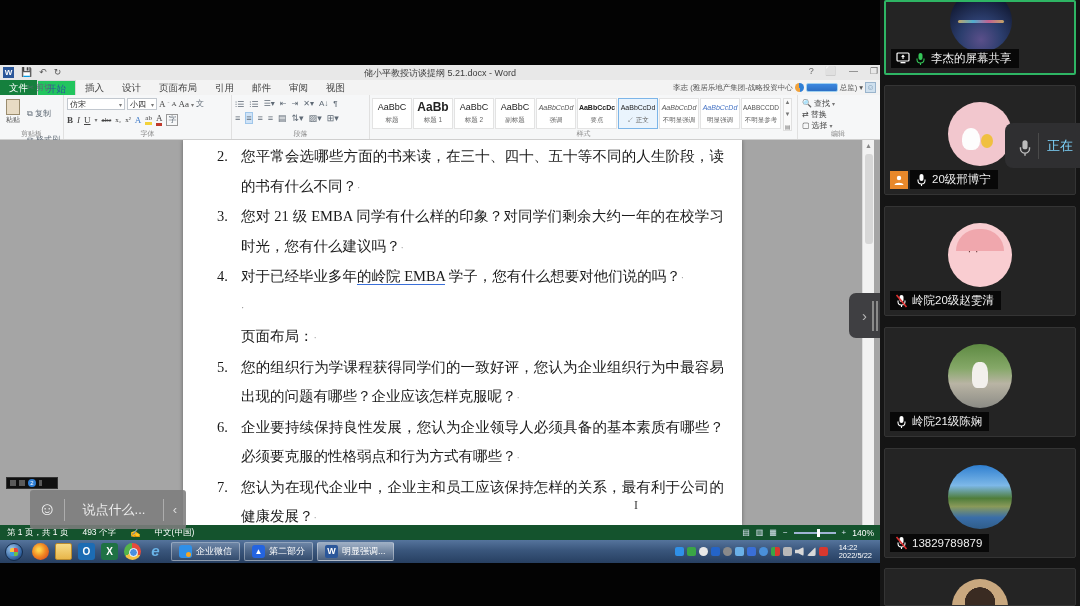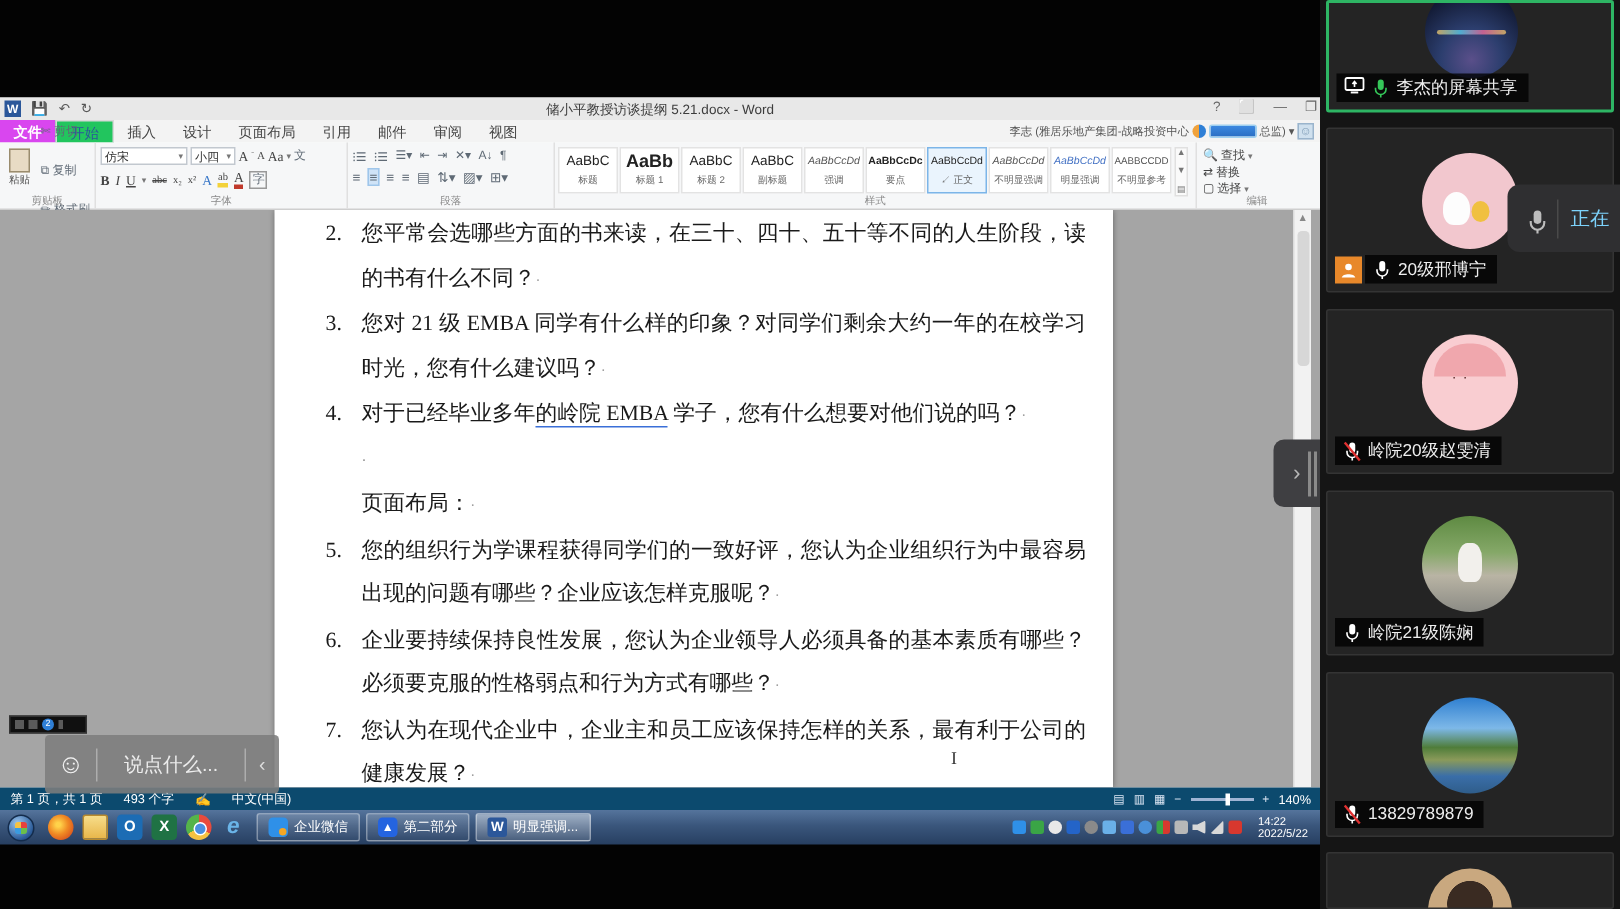--- a/index.html
+++ b/index.html
@@ -14,21 +14,21 @@
 
   #titlebar { position:absolute; left:0; top:0; width:100%; height:15px; background:#e8e8e8; }
   #qat { position:absolute; left:3px; top:1px; display:flex; gap:7px; align-items:center; height:13px; }
   .word-logo { width:11px; height:11px; background:#2b579a; color:#fff; font-size:8px; line-height:11px; text-align:center; font-weight:bold; }
   .qat-ic { font-size:9px; color:#555; line-height:13px; }
   #title-text { position:absolute; left:0; right:0; top:2px; text-align:center; font-size:9px; color:#3c3c3c; }
   #win-controls { position:absolute; right:2px; top:1px; display:flex; gap:12px; font-size:9px; color:#666; }
 
   #tabrow { position:absolute; left:0; top:15px; width:100%; height:15px; background:#f3f3f3; display:flex; align-items:stretch; font-size:9.5px; color:#444; }
   .tab { padding:2px 9px 1px; cursor:default; }
-  .tab-file { background:#d946ef; color:#fff;font-weight:bold; }
+  .tab-file { background:#15803d; color:#fff; }
   .tab-active { background:#22c55e; border:1px solid #d8d8d8; border-bottom:none; color:#2b579a; }
   #account { position:absolute; right:4px; top:2px; display:flex; align-items:center; gap:2px; font-size:7.5px; color:#555; }
   .acct-logo { width:9px; height:9px; border-radius:50%; background:conic-gradient(#2f7fd6 0 50%, #f0a23c 50% 100%); }
   .acct-badge { width:32px; height:9px; border-radius:2px; background:linear-gradient(#3c88e0,#2b6fc4); border:1px solid #9fd0f0; }
   .acct-avatar { width:11px; height:11px; background:#cfe0ee; border:1px solid #9ab4cc; color:#7d9ab5; font-size:8px; line-height:10px; text-align:center; }
 
   #ribbon { position:absolute; left:0; top:30px; width:100%; height:45px; background:#f6f7f8; border-bottom:1px solid #cfcfcf; display:flex; }
   .group { position:relative; border-right:1px solid #e0e0e0; height:100%; }
   .g-label { position:absolute; bottom:0; left:0; right:0; text-align:center; font-size:7px; color:#8a8a8a; }
   .g-body { position:absolute; top:2px; left:0; right:0; height:34px; }
@@ -63,21 +63,21 @@
   .p-mark::after { content:"·"; color:#999; font-size:10px; }
   .empty-line { height:29.5px; }
   .empty-line::after { content:"·"; color:#888; font-size:10px; padding-left:24px; line-height:29.5px; }
   .u-blue { border-bottom:1.5px solid #3a6fd8; }
   #cursor-ibeam { position:absolute; left:634px; top:358px; color:#3b3b3b; font-size:12px; font-family:"Liberation Serif",serif; }
   #v-scroll { position:absolute; right:6px; top:0; width:12px; height:385px; background:#f2f2f2; border-left:1px solid #dcdcdc; }
   #v-scroll .arr { display:block; text-align:center; font-size:7px; color:#888; line-height:12px; }
   #v-thumb { position:absolute; left:2px; top:14px; width:8px; height:90px; background:#d7d7d7; border-radius:3px; }
 
   
-  #statusbar { position:absolute; left:0; bottom:0; width:100%; height:15px; background:#0c4a6e; color:#fff; display:flex; align-items:center; font-size:8.5px;justify-content:flex-end; }
+  #statusbar { position:absolute; left:0; bottom:0; width:100%; height:15px; background:#14532d; color:#fff; display:flex; align-items:center; font-size:8.5px;justify-content:flex-end; }
   #statusbar .sb-item { padding:0 7px; }
   #sb-right { margin-left:auto; display:flex; align-items:center; gap:6px; padding-right:6px; }
   .view-ic { font-size:8px; color:#dce6f4; }
   #zoom-track { width:42px; height:2px; background:#9fb4d4; position:relative; }
   #zoom-thumb { position:absolute; left:55%; top:-3px; width:3px; height:8px; background:#fff; }
 
   
   #taskbar { position:absolute; left:0; top:540px; width:880px; height:23px;
     background:linear-gradient(#55749c 0%, #3a567c 45%, #273f61 100%); display:flex; align-items:center; }
   #start-orb { width:18px; height:18px; margin:0 6px 0 5px; border-radius:50%;

